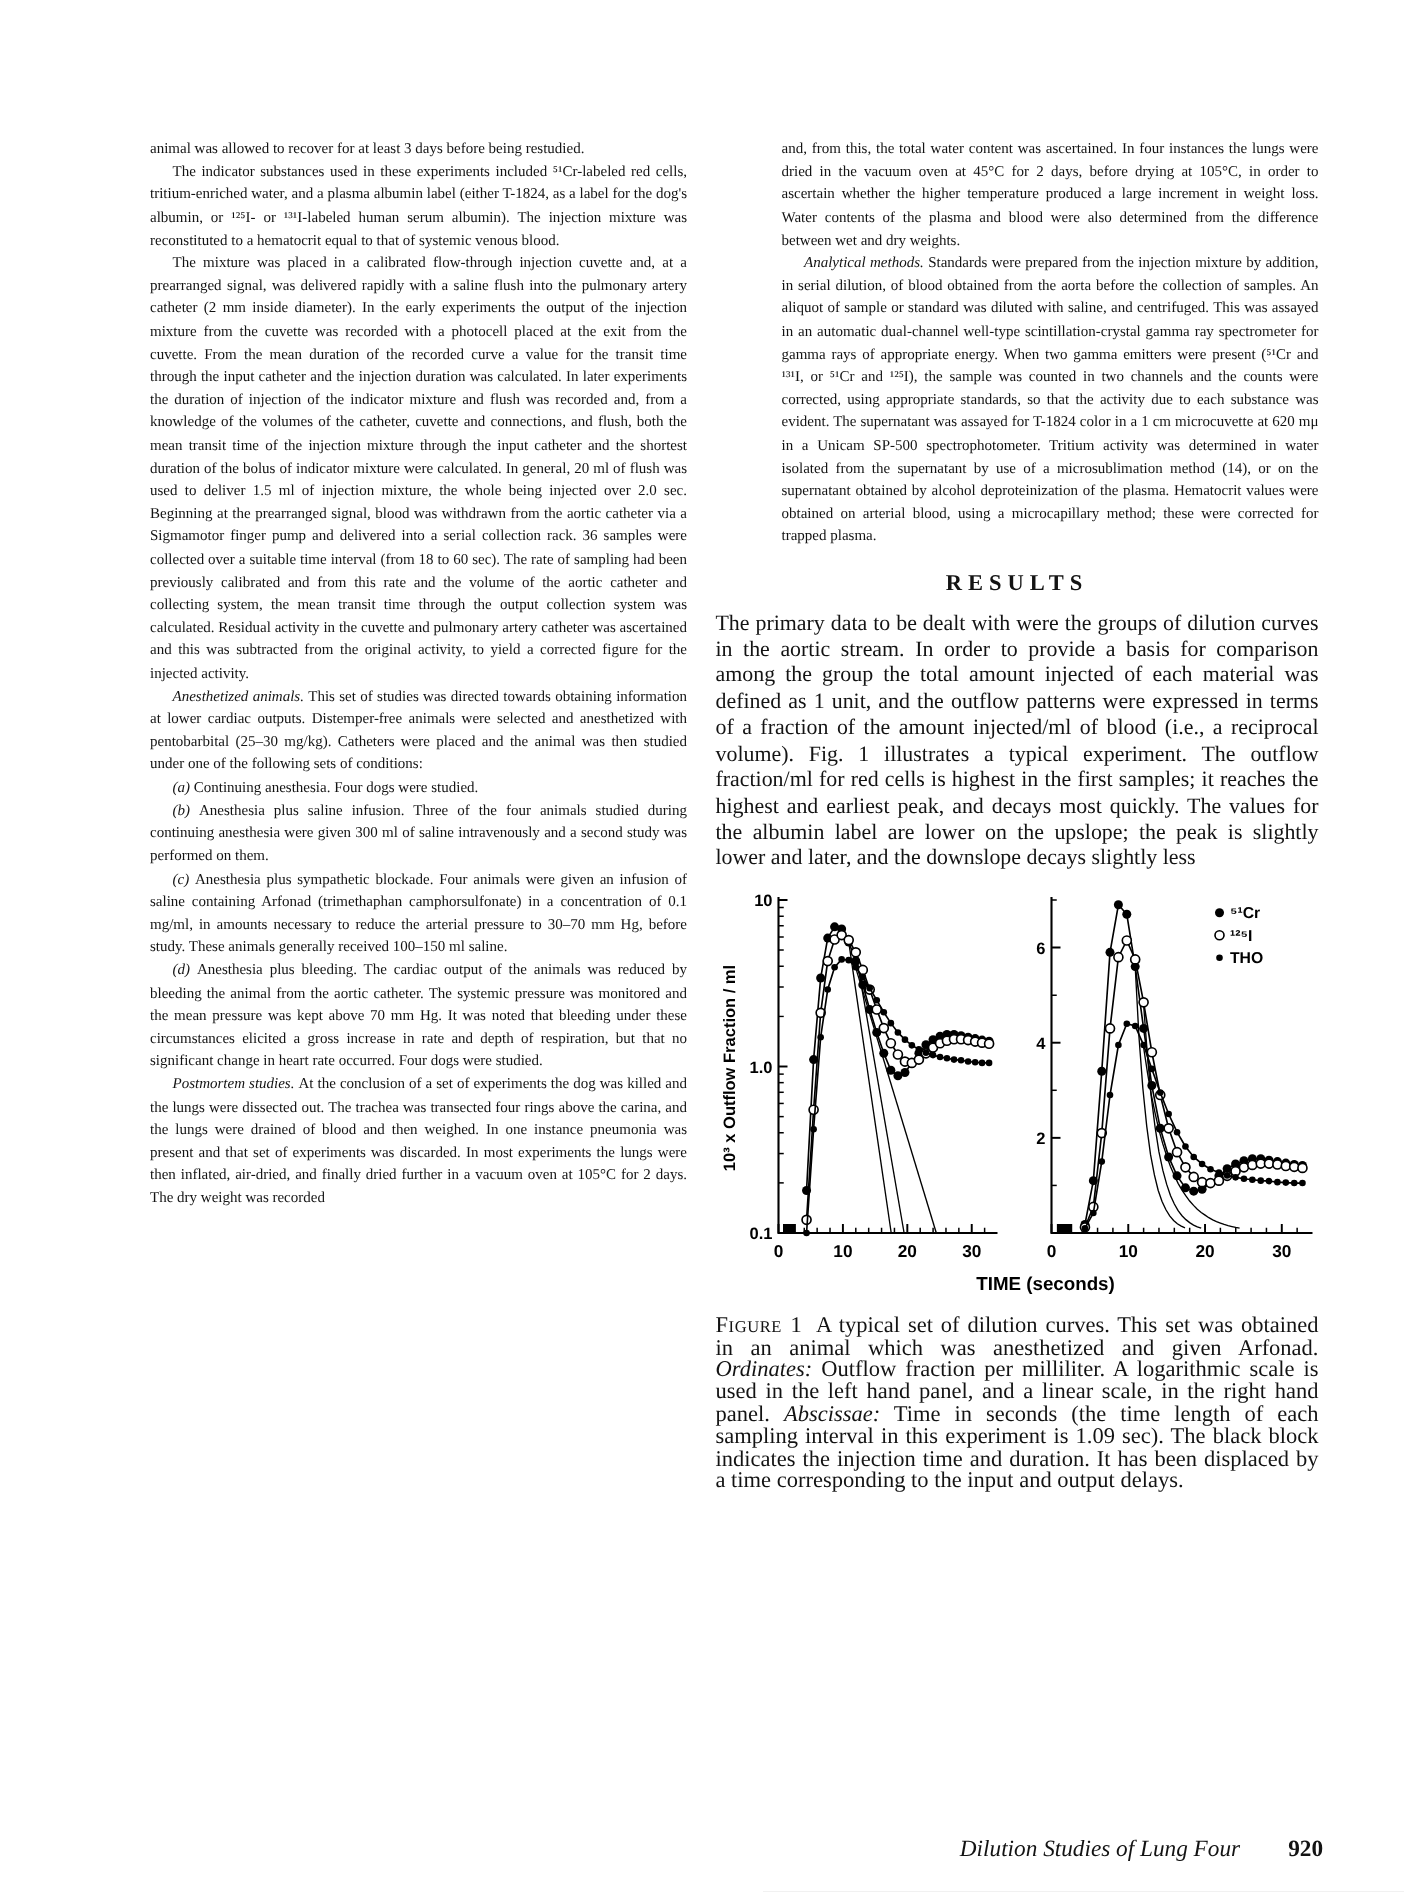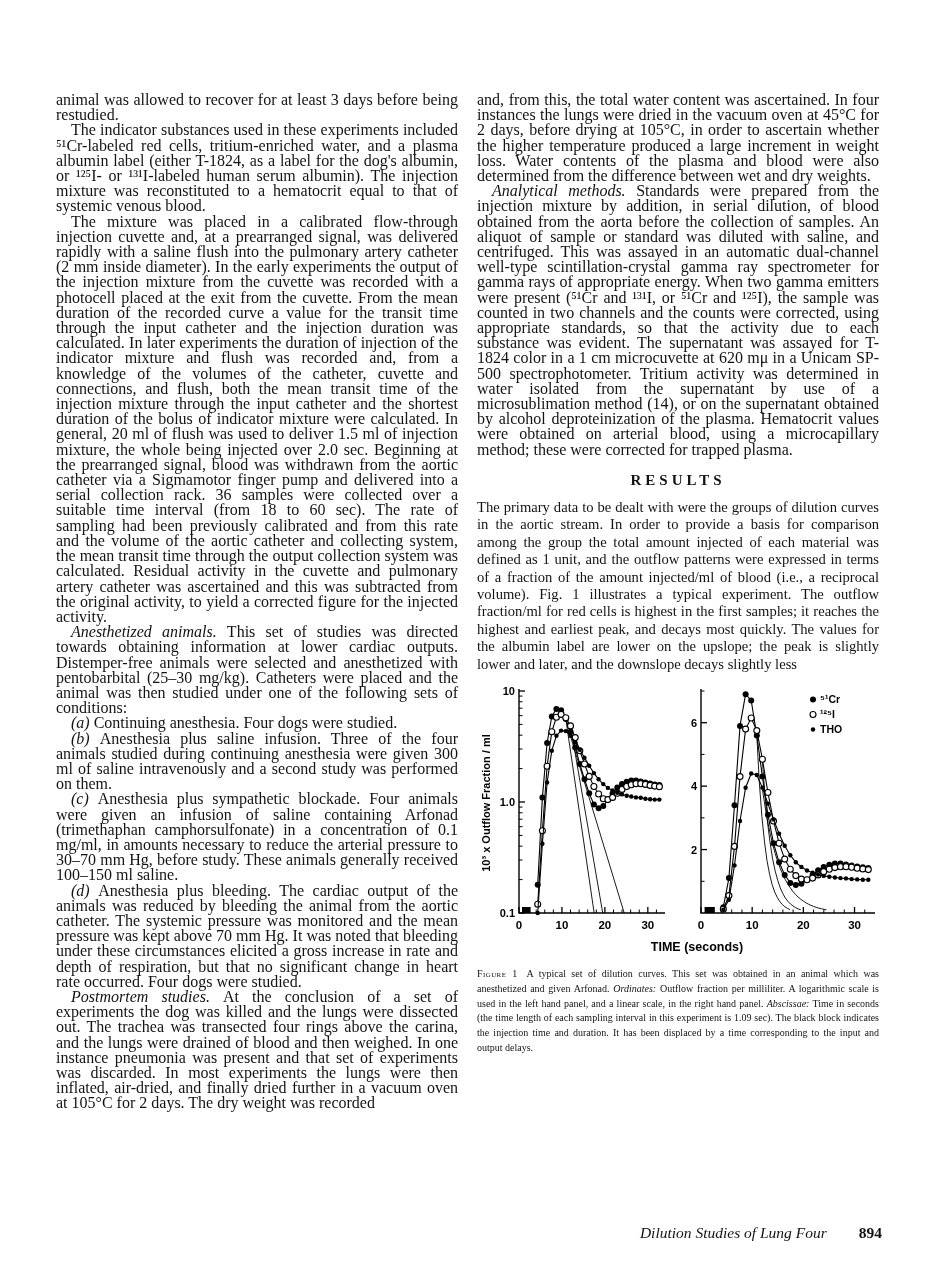--- a/index.html
+++ b/index.html
@@ -2,29 +2,29 @@
 <html><head>
 <meta charset="utf-8">
 <style>
   html,body{margin:0;padding:0;background:#e8e8e8;}
   #page{position:relative;width:936px;height:1261px;margin:0 auto;background:#ffffff;
         font-family:"Liberation Serif", serif;color:#131313;overflow:hidden;}
   .col{position:absolute;top:92px;width:402px;}
   .col-left{left:56px;}
   .col-right{left:477px;}
   p{margin:0;text-align:justify;}
-  .m{font-size:16px;line-height:15.2px;}
+  .m{font-size:10px;line-height:15.2px;margin-left:44px;}
   .ind{text-indent:15px;}
   .lead{font-style:italic;}
   .lead:not(:empty)::after{content:" ";}
   h2.results{font-size:15px;font-weight:bold;letter-spacing:4px;text-align:center;
              margin:15px 0 10px 0;}
   .r{font-size:14.6px;line-height:17.4px;}
   figure{margin:10px 0 6px 0;padding:0;}
-  .cap{font-size:10px;line-height:14.8px;margin-top:4px;}
+  .cap{font-size:15px;line-height:14.8px;margin-top:4px;}
   .sc{font-variant:small-caps;letter-spacing:.4px;margin-right:9px;}
   .it{font-style:italic;}
   .footer{position:absolute;left:480px;top:1224px;width:402px;text-align:right;
           font-size:15.5px;}
   .ftitle{font-style:italic;margin-right:32px;}
   .fpage{font-weight:bold;}
 </style>
 </head>
 <body>
 
@@ -330,16 +330,16 @@
             <circle cx="336" cy="46.5" r="2.2" fill="#000"></circle>
             <text x="343" y="50" text-anchor="start" font-size="10.5" font-family="&quot;Liberation Sans&quot;, &quot;DejaVu Sans&quot;, sans-serif" font-weight="bold" fill="#000">THO</text>
           </g>
         </svg>
     </figure>
 
     <p class="cap"><span class="sc">Figure 1</span><span>A typical set of dilution curves. This set was obtained in an animal which was anesthetized and given Arfonad. </span><span class="it">Ordinates:</span><span> Outflow fraction per milliliter. A logarithmic scale is used in the left hand panel, and a linear scale, in the right hand panel. </span><span class="it">Abscissae:</span><span> Time in seconds (the time length of each sampling interval in this experiment is 1.09 sec). The black block indicates the injection time and duration. It has been displaced by a time corresponding to the input and output delays.</span></p>
   </div>
 
   <div class="footer">
-    <span class="ftitle">Dilution Studies of Lung Four</span><span class="fpage">894</span>
+    <span class="ftitle">Dilution Studies of Lung Four</span><span class="fpage">920</span>
   </div>
 
 </div>
 
 </body></html>

